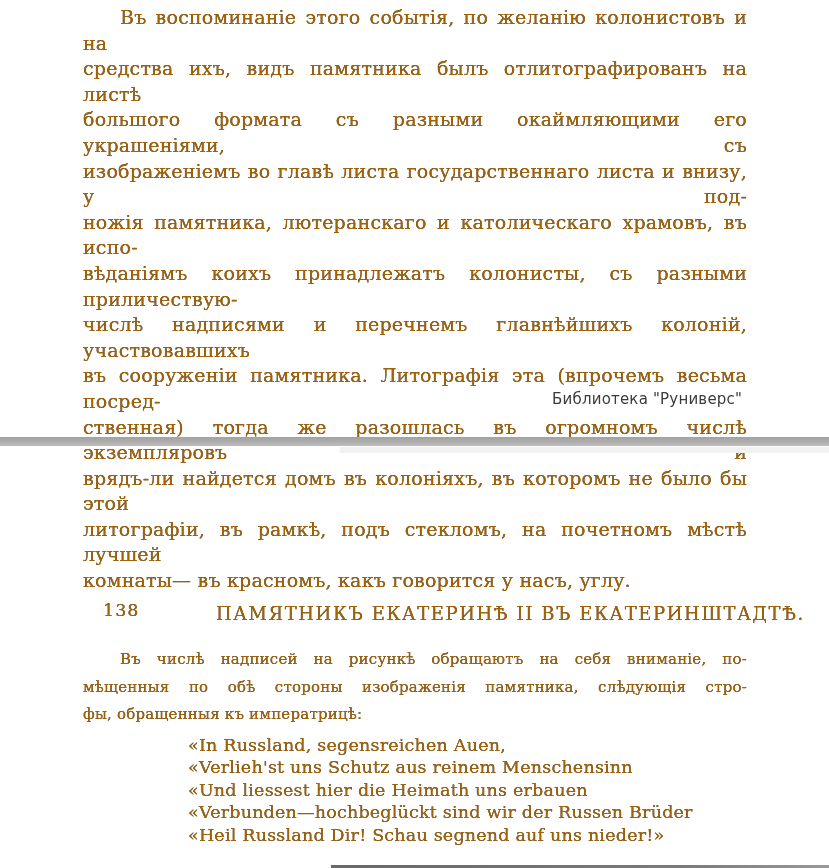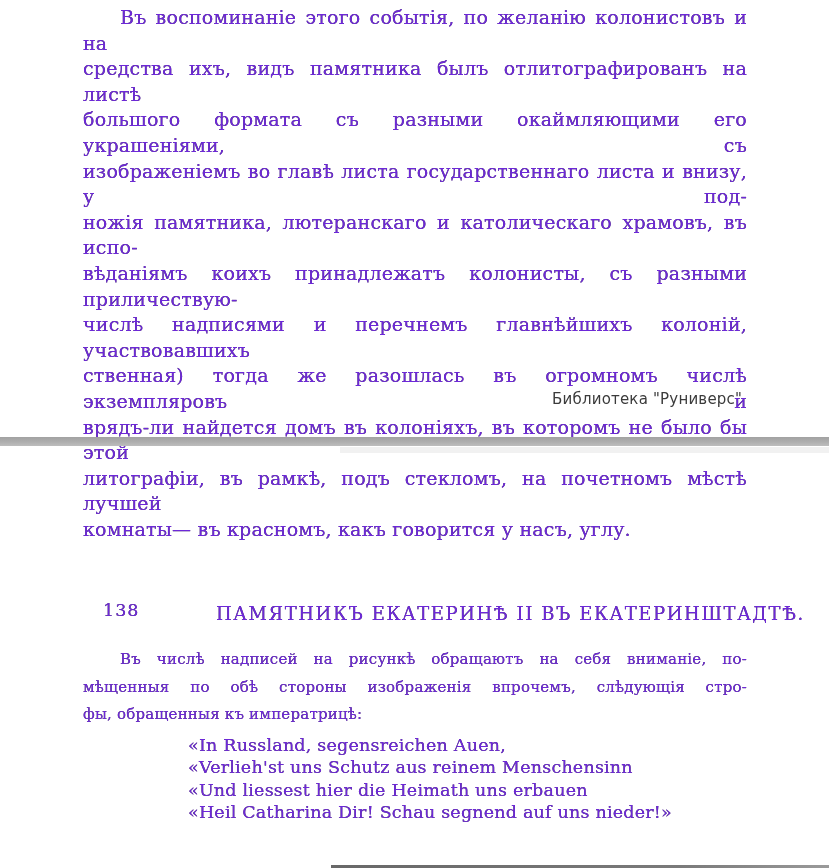--- a/index.html
+++ b/index.html
@@ -7,21 +7,21 @@
     position: relative;
     width: 829px;
     height: 868px;
     background: #ffffff;
     overflow: hidden;
     font-family: "DejaVu Serif", "Liberation Serif", serif;
   }
 
   
   .ink {
-    color: #6d28d9;
+    color: #a16207;
     text-shadow: 0 0 0.55px rgba(33,30,27,0.85);
   }
 
   
   .para1 {
     position: absolute;
     left: 83px;
     top: 5px;
     width: 664px;
     font-size: 19px;
@@ -119,46 +119,48 @@
 
   <section>
     <div class="para1 ink">
       <div class="tl first">Въ воспоминаніе этого событія, по желанію колонистовъ и на</div>
       <div class="tl">средства ихъ, видъ памятника былъ отлитографированъ на листѣ</div>
       <div class="tl">большого формата съ разными окаймляющими его украшеніями, съ</div>
       <div class="tl">изображеніемъ во главѣ листа государственнаго листа и внизу, у под-</div>
       <div class="tl">ножія памятника, лютеранскаго и католическаго храмовъ, въ испо-</div>
       <div class="tl">вѣданіямъ коихъ принадлежатъ колонисты, съ разными приличествую-</div>
       <div class="tl">числѣ надписями и перечнемъ главнѣйшихъ колоній, участвовавшихъ</div>
+      <div class="tl">въ сооруженіи памятника. Литографія эта (впрочемъ весьма посред-</div>
       <div class="tl">ственная) тогда же разошлась въ огромномъ числѣ экземпляровъ и</div>
       <div class="tl">врядъ-ли найдется домъ въ колоніяхъ, въ которомъ не было бы этой</div>
       <div class="tl">литографіи, въ рамкѣ, подъ стекломъ, на почетномъ мѣстѣ лучшей</div>
       <div class="tl last">комнаты— въ красномъ, какъ говорится у насъ, углу.</div>
     </div>
     <div class="watermark">Библиотека "Руниверс"</div>
   </section>
 
   <div class="separator"></div>
   <div class="faint-band"></div>
 
   <section>
     <div class="runhead ink">
       <span class="pagenum">138</span>
       <span class="headtitle">ПАМЯТНИКЪ ЕКАТЕРИНѢ II ВЪ ЕКАТЕРИНШТАДТѢ.</span>
     </div>
 
     <div class="para2 ink">
       <div class="tl first">Въ числѣ надписей на рисункѣ обращаютъ на себя вниманіе, по-</div>
-      <div class="tl">мѣщенныя по обѣ стороны изображенія впрочемъ, слѣдующія стро-</div>
+      <div class="tl">мѣщенныя по обѣ стороны изображенія памятника, слѣдующія стро-</div>
       <div class="tl last">фы, обращенныя къ императрицѣ:</div>
     </div>
 
     <div class="verse ink">
       <div class="vl">«In Russland, segensreichen Auen,</div>
       <div class="vl">«Verlieh'st uns Schutz aus reinem Menschensinn</div>
       <div class="vl">«Und liessest hier die Heimath uns erbauen</div>
-      <div class="vl">«Heil Catharina Dir! Schau segnend auf uns nieder!»</div>
+      <div class="vl">«Verbunden—hochbeglückt sind wir der Russen Brüder</div>
+      <div class="vl">«Heil Russland Dir! Schau segnend auf uns nieder!»</div>
     </div>
   </section>
 
   <div class="bottom-rule"></div>
 
 </div>
 
 </body></html>

